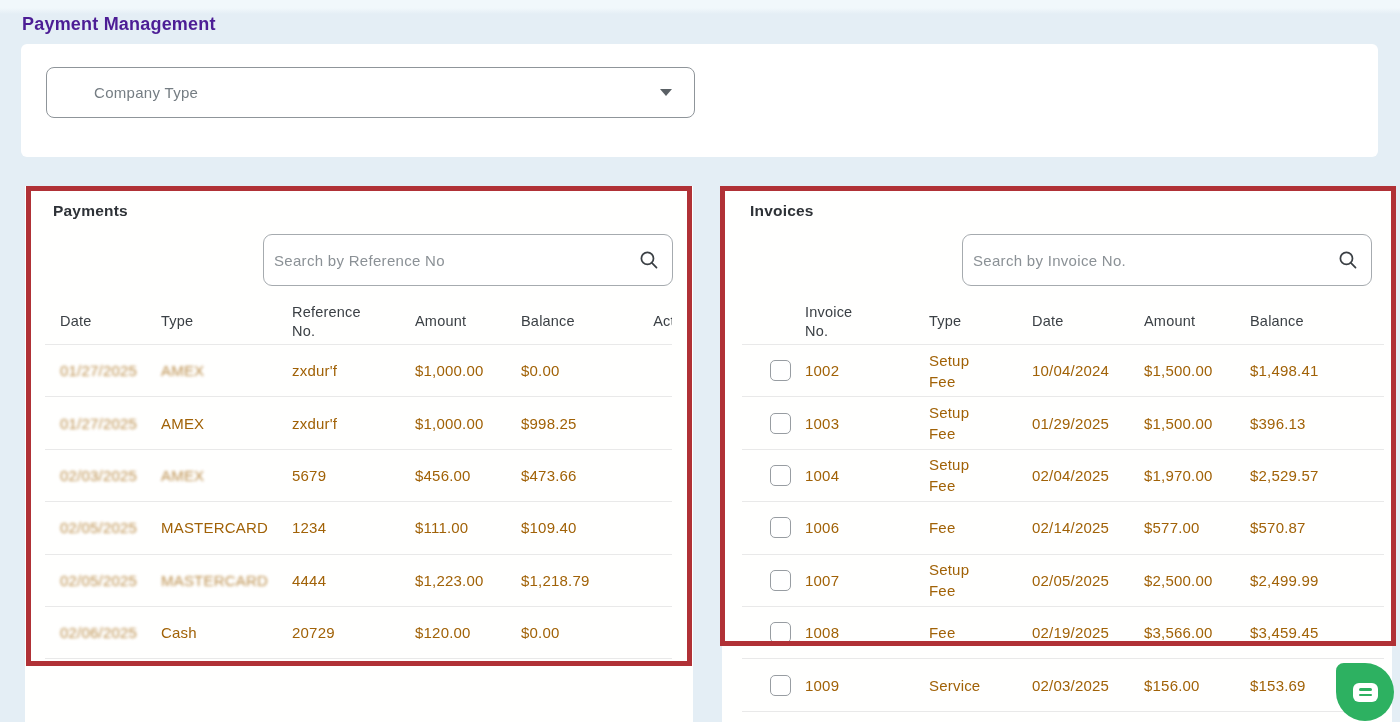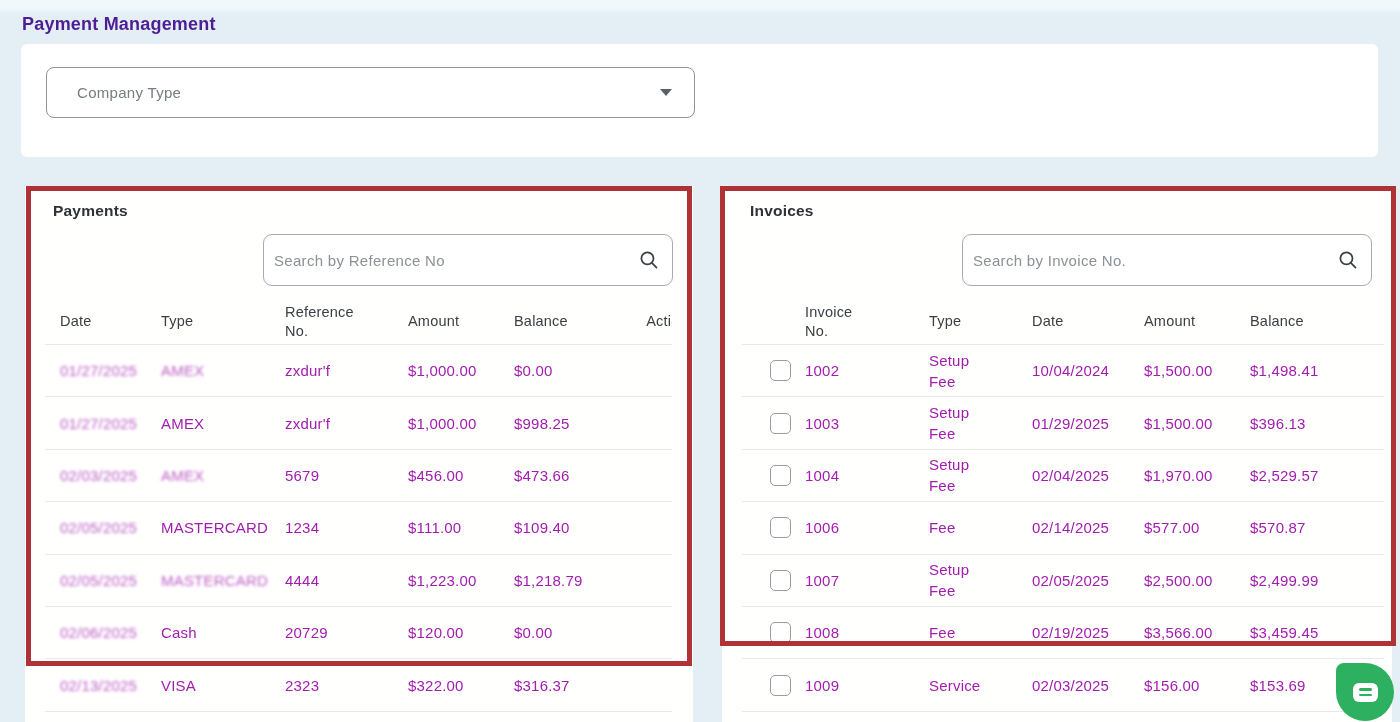--- a/index.html
+++ b/index.html
@@ -14,21 +14,21 @@
     position:absolute; left:22px; top:14px;
     font-size:18px; font-weight:600; color:#4c1d95; letter-spacing:.2px;
   }
   .filter-card {
     position:absolute; left:21px; top:44px; width:1357px; height:113px;
     background:#fff; border-radius:6px;
   }
   .select {
     position:absolute; left:25px; top:23px; width:649px; height:51px;
     border:1px solid #8f959a; border-radius:8px; background:#fff;
-    display:flex; align-items:center; padding:0 22px 0 30px;
+    display:flex; align-items:center; padding:0 22px 0 47px;
     cursor:pointer;
   }
   .select .ph { color:#757d83; font-size:15px; letter-spacing:.3px; flex:1; }
   .caret {
     width:0; height:0; border-left:6px solid transparent; border-right:6px solid transparent;
     border-top:7px solid #5a6065;
   }
   .panel {
     position:absolute; top:186px; background:#fffffe; overflow:hidden;
   }
@@ -43,29 +43,29 @@
     width:100%; height:100%; border:1px solid #a6abaf; border-radius:9px;
     padding:0 46px 0 10px; font-size:15px; color:#3b4045; outline:none;
     font-family:"Liberation Sans", sans-serif; letter-spacing:.3px; background:#fff;
   }
   .search-wrap input::placeholder { color:#8b9196; opacity:1; }
   .search-icon { position:absolute; right:13px; top:15px; pointer-events:none; }
   .tclip { position:absolute; top:113px; left:0; right:21px; overflow:hidden; }
   .invoices .tclip { right:8px; }
   .thead, .trow { display:flex; align-items:center; }
   .thead { height:46px; font-size:14.5px; color:#3b4045; }
-  .trow  { height:52.4px; font-size:15px; color:#a21caf;
+  .trow  { height:52.4px; font-size:15px; color:#a16207;
            border-bottom:1px solid #e9e9e9; margin-left:20px; }
   .thead { border-bottom:1px solid #e9e9e9; margin-left:20px; }
   .tcell { line-height:21px; letter-spacing:.2px; flex:none; }
   .thead .tcell { line-height:19px; }
   
   .payments .c0 { width:116px; padding-left:15px; }
   .payments .c1 { width:124px; }
-  .payments .c2 { width:123px; padding-right:40px; }
+  .payments .c2 { width:123px; padding-right:40px;margin-left:7px; }
   .payments .c3 { width:106px; }
   .payments .c4 { width:108px; }
   .payments .c5 { width:90px;text-align:center;  }
   
   .invoices .c0 { width:63px;  padding-left:28px; }
   .invoices .c1 { width:124px; padding-right:55px; }
   .invoices .c2 { width:103px; padding-right:33px; }
   .invoices .c3 { width:112px; }
   .invoices .c4 { width:106px; }
   .invoices .c5 { width:120px; }
@@ -160,28 +160,20 @@
           <div class="tcell c5"></div>
         </div>
         <div class="trow">
           <div class="tcell c0 blurred">02/06/2025</div>
           <div class="tcell c1">Cash</div>
           <div class="tcell c2">20729</div>
           <div class="tcell c3">$120.00</div>
           <div class="tcell c4">$0.00</div>
           <div class="tcell c5"></div>
         </div>
-        <div class="trow">
-          <div class="tcell c0 blurred">02/13/2025</div>
-          <div class="tcell c1">VISA</div>
-          <div class="tcell c2">2323</div>
-          <div class="tcell c3">$322.00</div>
-          <div class="tcell c4">$316.37</div>
-          <div class="tcell c5"></div>
-        </div>
       </div>
   </div>
 </div>
 
 <div class="panel invoices">
   <div class="panel-title">Invoices</div>
   <div class="search-wrap">
     <input type="text" placeholder="Search by Invoice No." style="">
     <span class="search-icon">
       <svg width="22" height="22" viewBox="0 0 24 24">

